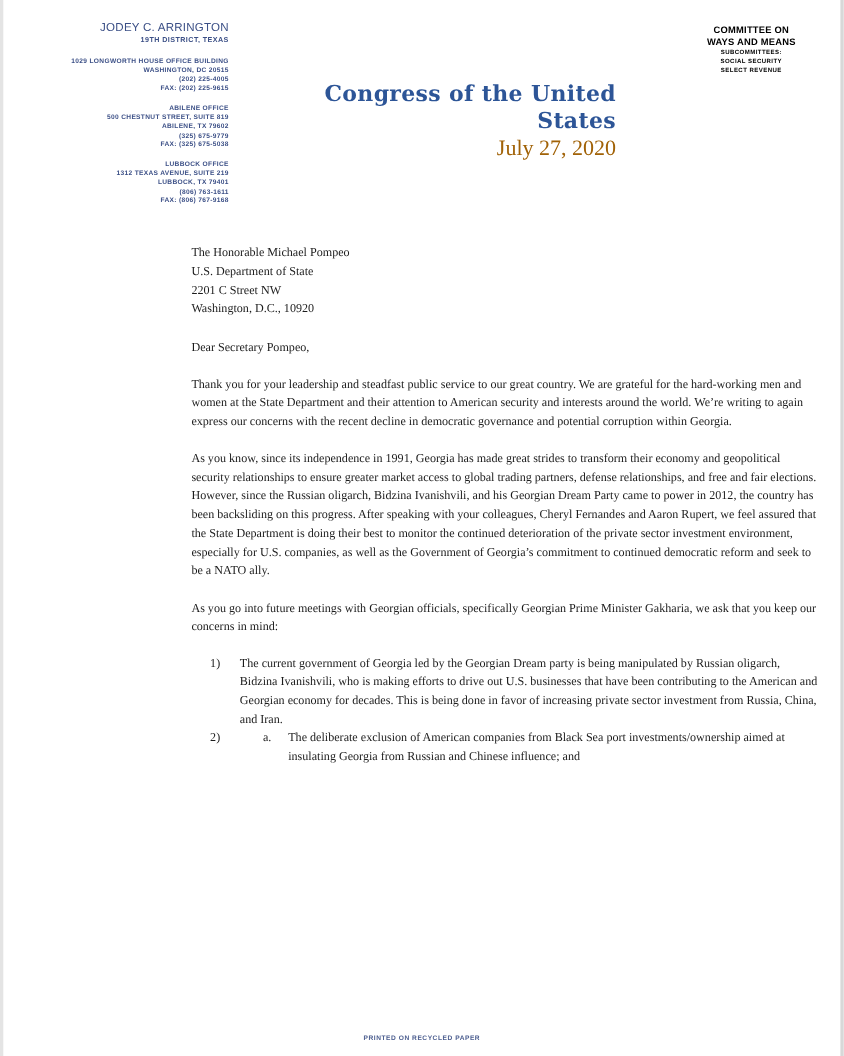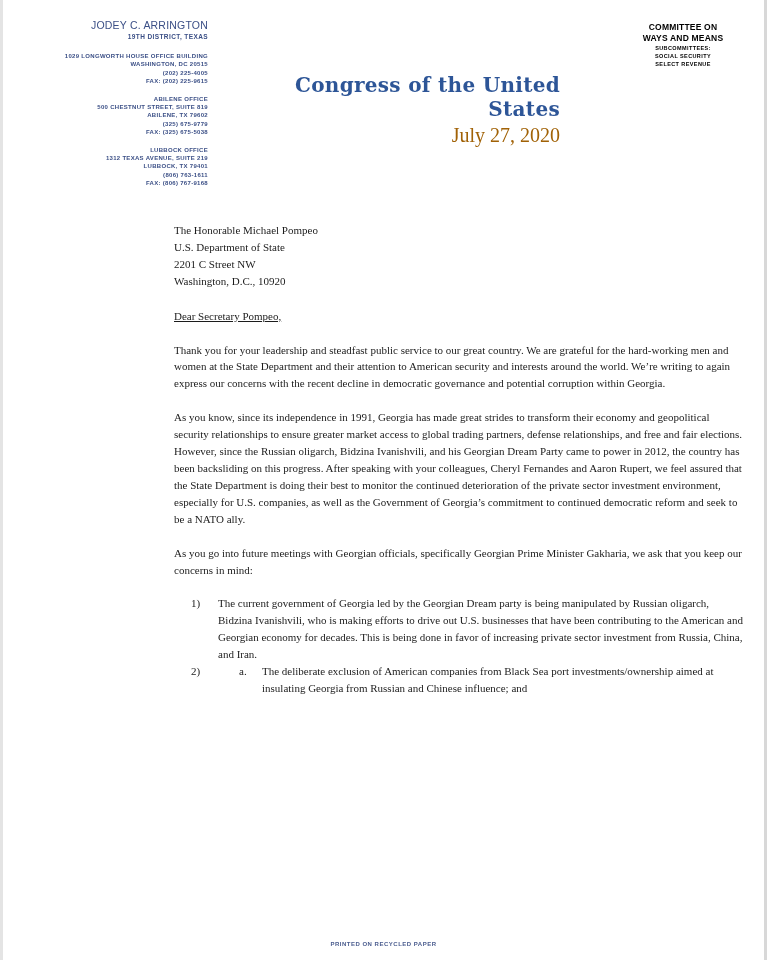--- a/index.html
+++ b/index.html
@@ -44,21 +44,21 @@
   .house { font-family: "DejaVu Serif", serif; font-weight: bold; font-size: 14.5px; line-height: 20px; margin-top: 1px; }
   .city { font-family: "DejaVu Serif", serif; font-weight: bold; font-size: 13px; line-height: 19px; margin-top: 1px; }
   .date { color: #a16207; font-family: Liberation Serif, serif; font-size: 20px; line-height: 18px; margin-top: 5px; }
 
   
   .body-text {
     position: absolute; left: 174px; top: 222px; width: 570px;
     font-size: 11px; line-height: 16.9px; color: #1c1c1c;
   }
   .addr div { white-space: nowrap; }
-  .salutation { margin-top: 18px; text-decoration: underline; }
+  .salutation { margin-top: 18px; }
   p { margin: 0; }
   .para { margin-top: 17px; }
   .list { margin-top: 17px; }
   .li { position: relative; padding-left: 44px; }
   .li .num { position: absolute; left: 17px; top: 0; }
   .subli { position: relative; padding-left: 44px; }
   .subli .num { position: absolute; left: 21px; top: 0; }
 
   .footer {
     position: absolute; left: 0; width: 767px; top: 941px; text-align: center;

